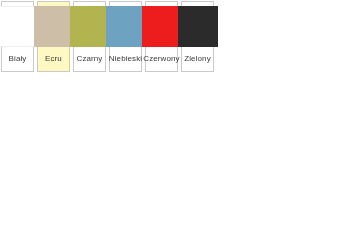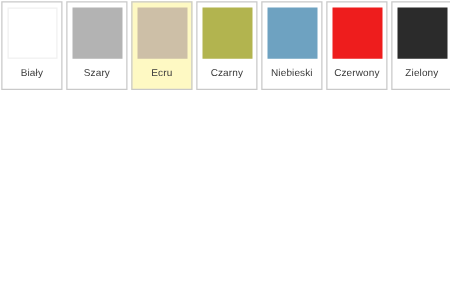--- a/index.html
+++ b/index.html
@@ -20,21 +20,21 @@
     align-items: flex-start;
     gap: 3px;
     padding: 1px 0 0 1px;
     box-sizing: border-box;
     width: 360px;
     height: 74px;
   }
 
   .swatch-card {
     box-sizing: border-box;
-    width: 49px;
+    width: 33px;
     height: 71px;
     border: 1px solid #c9c9c9;
     background: #ffffff;
     padding: 4px 4px 0 4px;
     display: flex;
     flex-direction: column;
     align-items: center;
     flex: 0 0 auto;
   }
 
@@ -64,24 +64,20 @@
   }
 </style>
 </head>
 <body>
 
 <div id="swatch-picker">
     <div class="swatch-card" style="border-color: rgb(201, 201, 201); background: rgb(255, 255, 255);">
       <div class="swatch-chip is-light" style="background-color: rgb(255, 255, 255);"></div>
       <div class="swatch-label" style="color: rgb(58, 58, 58);">Biały</div>
     </div>
-    <div class="swatch-card" style="border-color: rgb(201, 201, 201); background: rgb(255, 255, 255);">
-      <div class="swatch-chip" style="background-color: rgb(179, 179, 179);"></div>
-      <div class="swatch-label" style="color: rgb(58, 58, 58);">Szary</div>
-    </div>
     <div class="swatch-card" style="border-color: rgb(201, 201, 201); background: #fef9c3;">
       <div class="swatch-chip" style="background-color: rgb(205, 191, 167);"></div>
       <div class="swatch-label" style="color: rgb(58, 58, 58);">Ecru</div>
     </div>
     <div class="swatch-card" style="border-color: rgb(201, 201, 201); background: rgb(255, 255, 255);">
       <div class="swatch-chip" style="background-color: rgb(178, 180, 79);"></div>
       <div class="swatch-label" style="color: rgb(58, 58, 58);">Czarny</div>
     </div>
     <div class="swatch-card" style="border-color: rgb(201, 201, 201); background: rgb(255, 255, 255);">
       <div class="swatch-chip" style="background-color: rgb(110, 162, 193);"></div>

